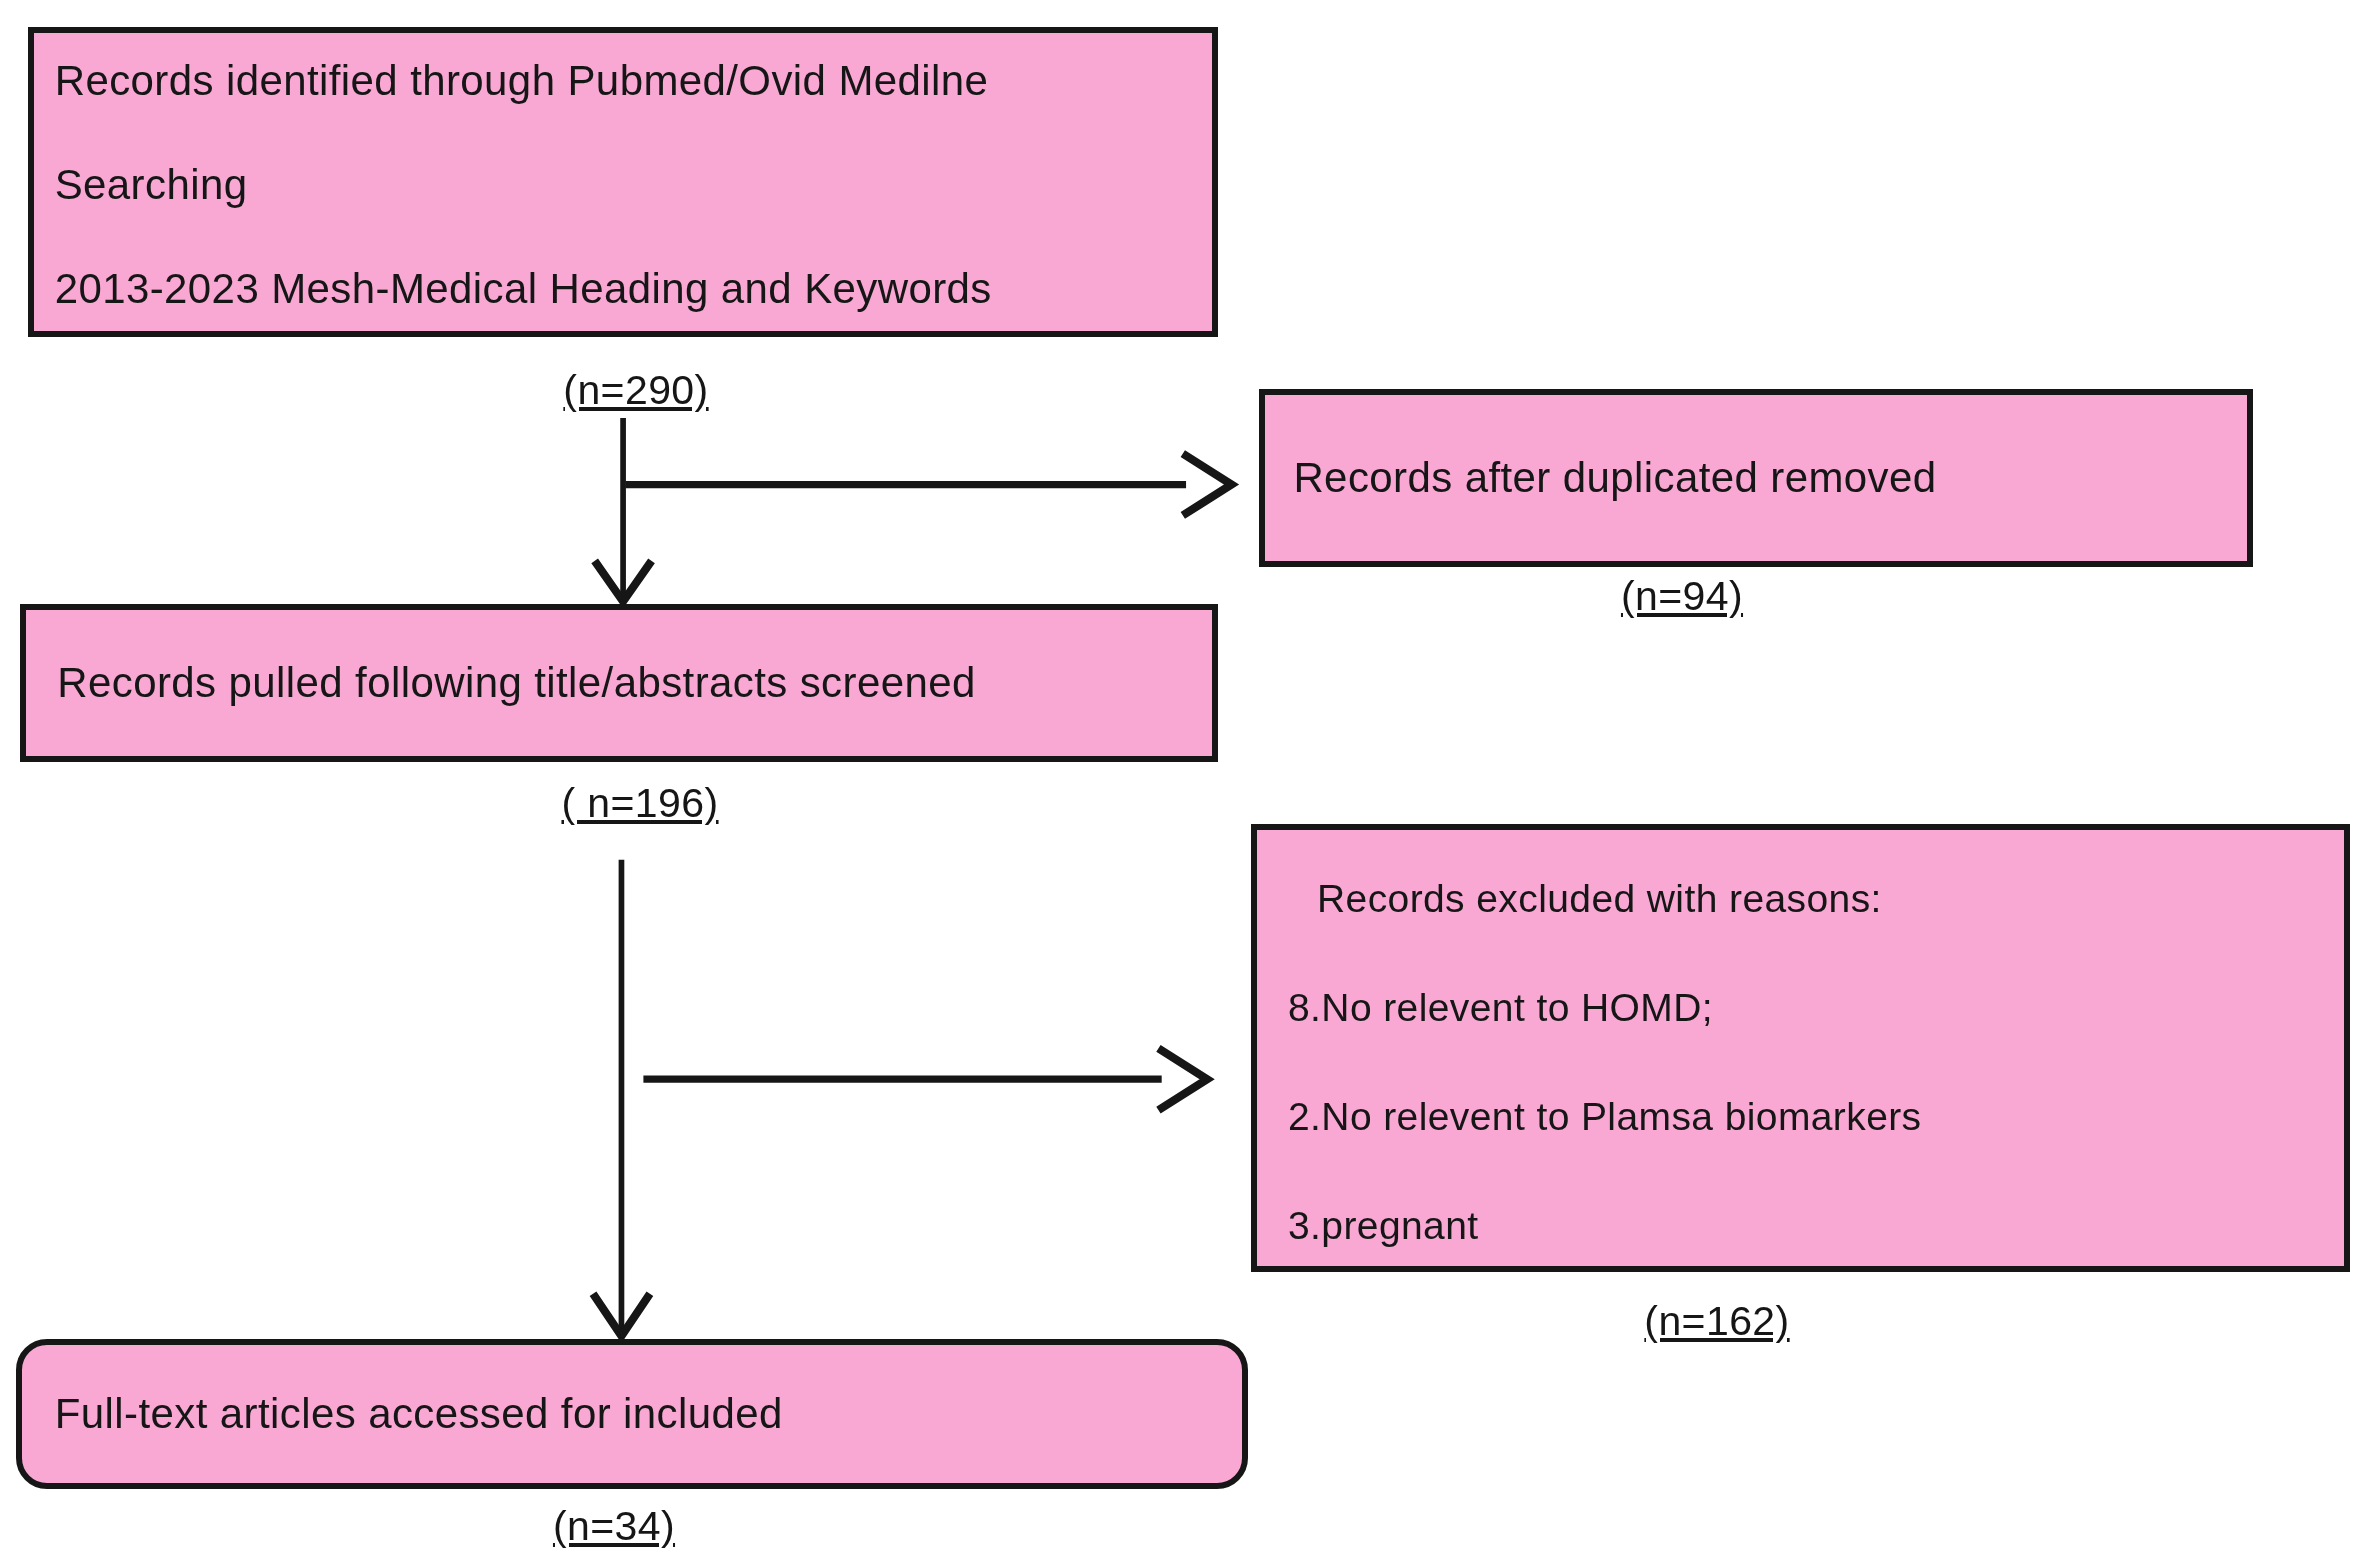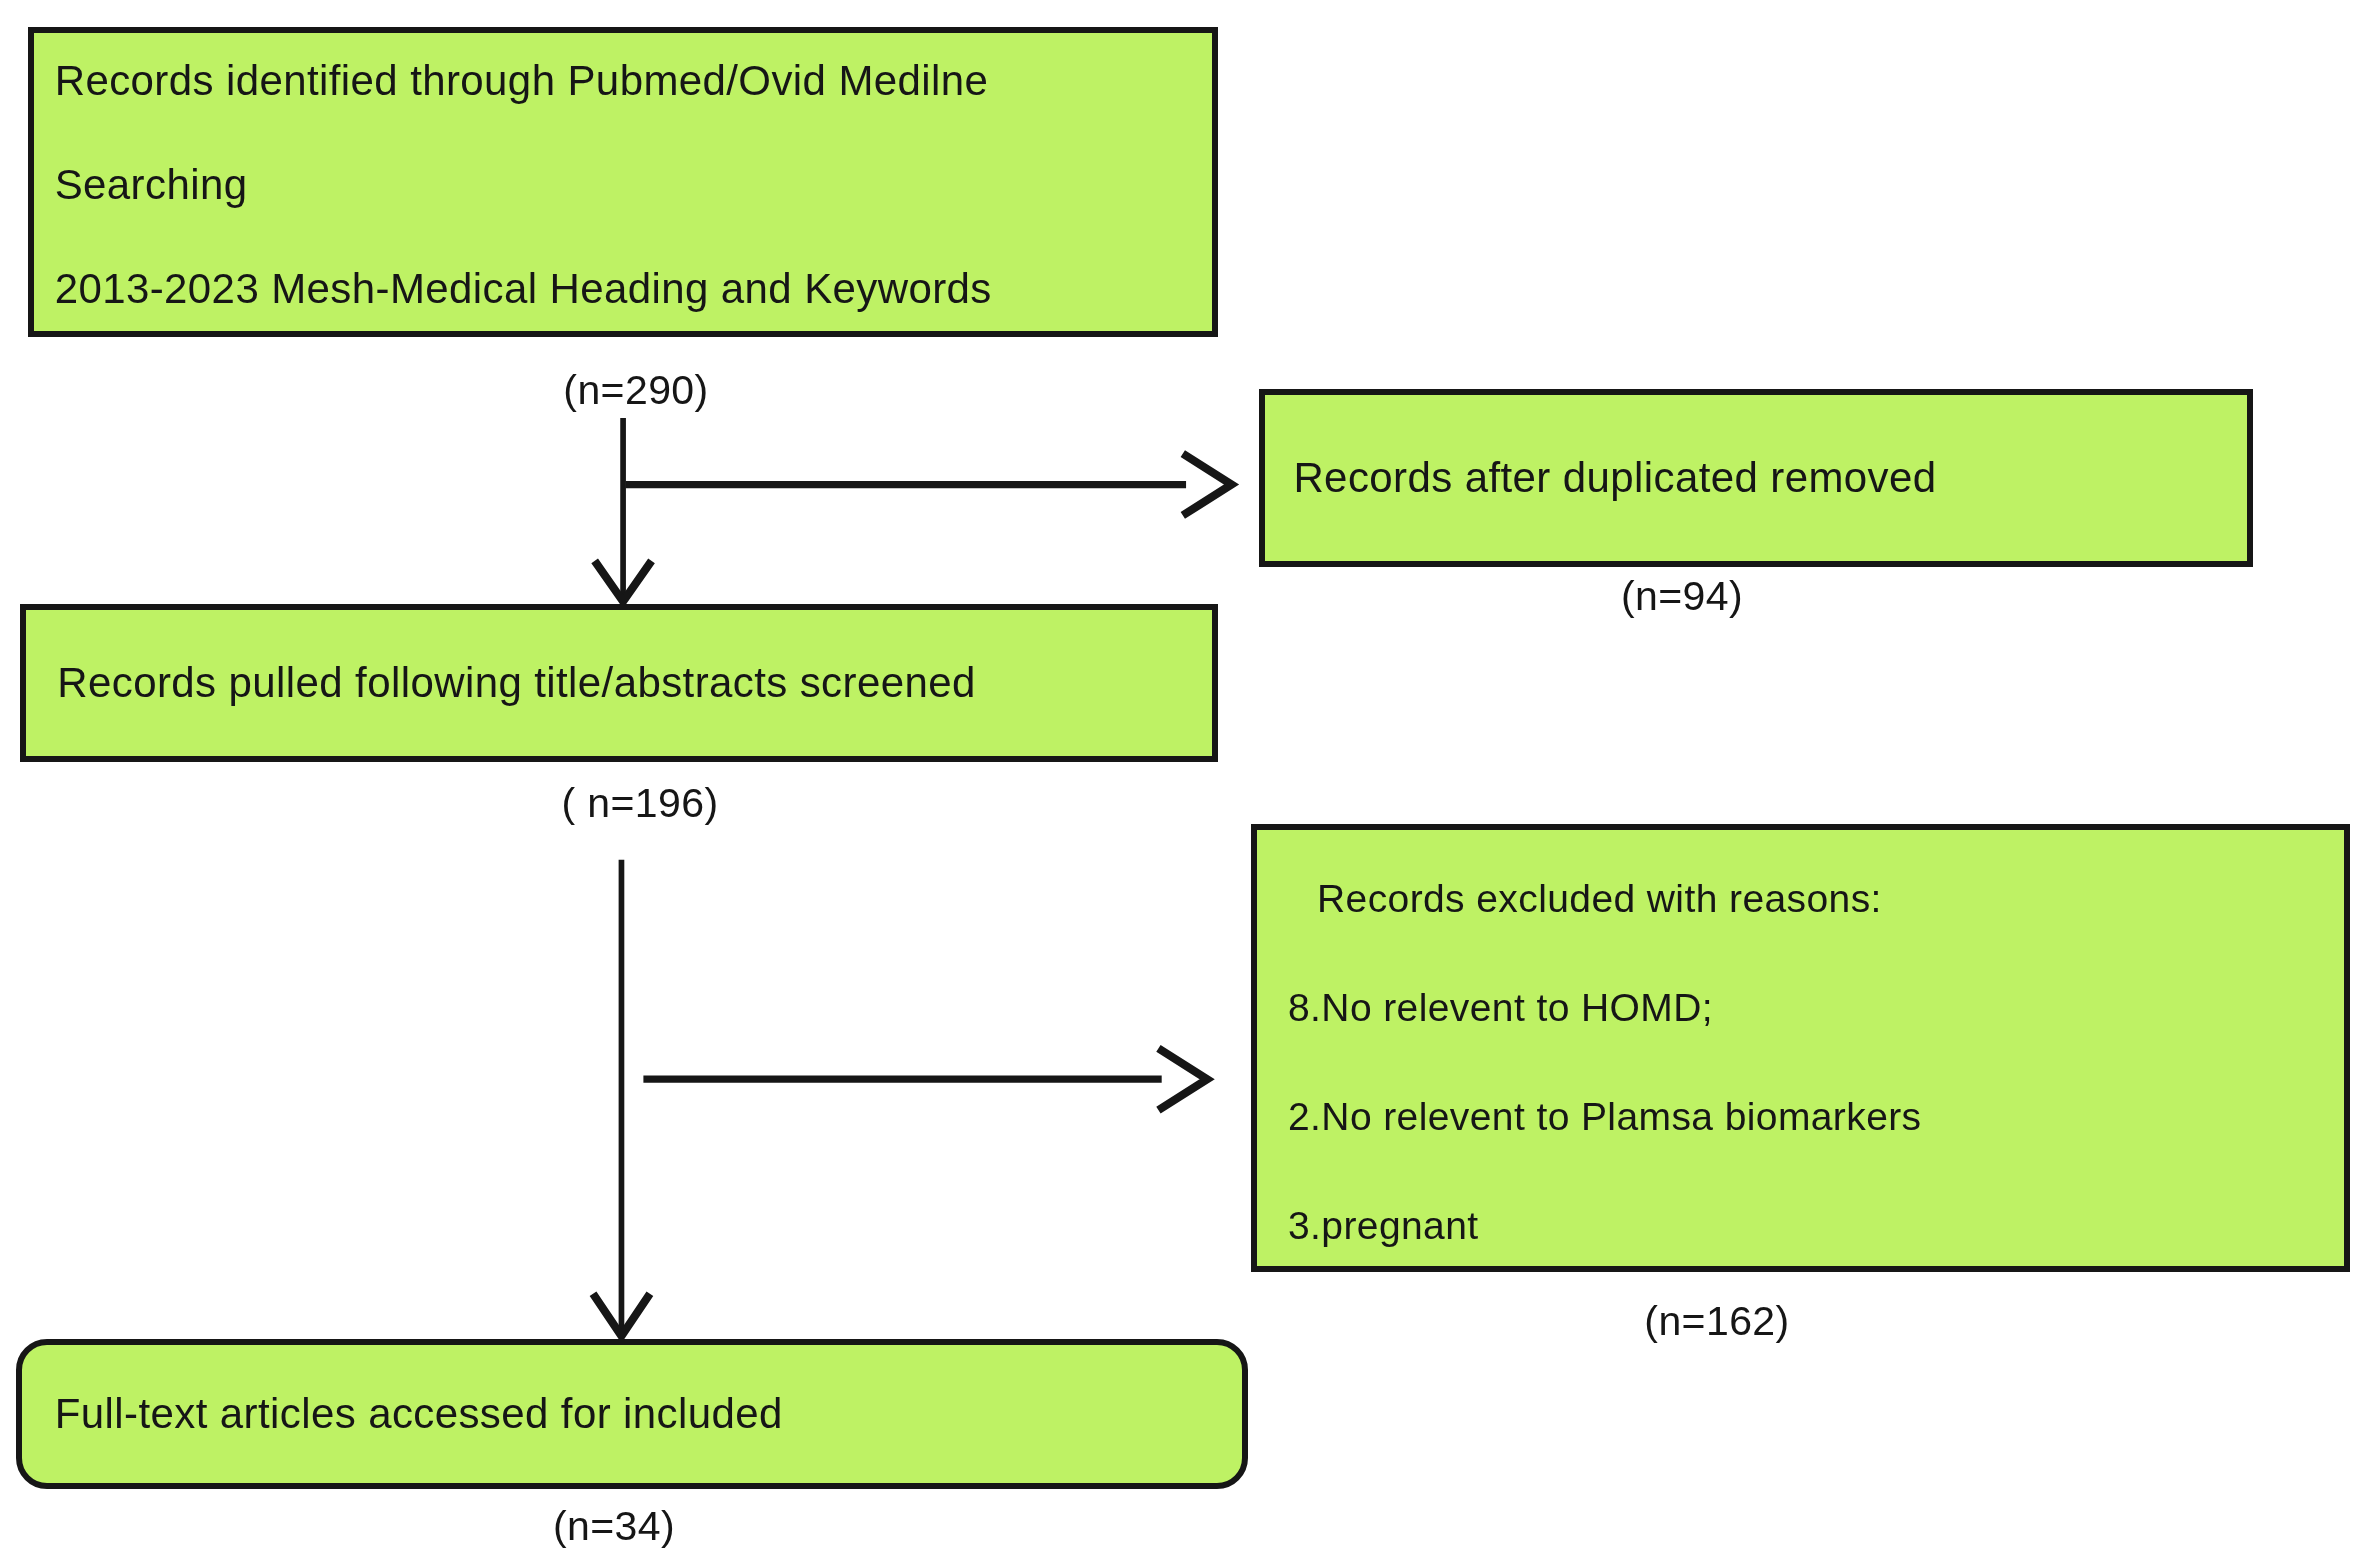--- a/index.html
+++ b/index.html
@@ -13,21 +13,21 @@
     height: 1567px;
     background: #ffffff;
     font-family: "Liberation Sans", sans-serif;
     color: #161616;
     overflow: hidden;
   }
   .box {
     position: absolute;
     box-sizing: border-box;
     border: 6.5px solid #161616;
-    background: #bef264;
+    background: #f9a8d4;
   }
   .box .txt {
     display: block;
     white-space: nowrap;
     letter-spacing: 0.4px;
   }
   
   .box-identification {
     left: 28.4px; top: 27px; width: 1190px; height: 310px;
     display: flex; flex-direction: column; justify-content: space-between;
@@ -64,20 +64,21 @@
     font-size: 42px;
     border-radius: 31px;
   }
   .count-label {
     position: absolute;
     width: 358px;
     text-align: center;
     font-size: 41px;
     letter-spacing: 0.4px;
     white-space: nowrap;
+    text-decoration: underline;
   }
   .count-identification { left: 457px;  top: 367px;  }
   .count-duplicates     { left: 1503px; top: 573px;  }
   .count-screened       { left: 461px;  top: 780px;  }
   .count-excluded       { left: 1538px; top: 1298px; }
   .count-fulltext       { left: 435px;  top: 1503px; }
   .arrow-layer {
     position: absolute;
     left: 0; top: 0;
     width: 2377px; height: 1567px;

